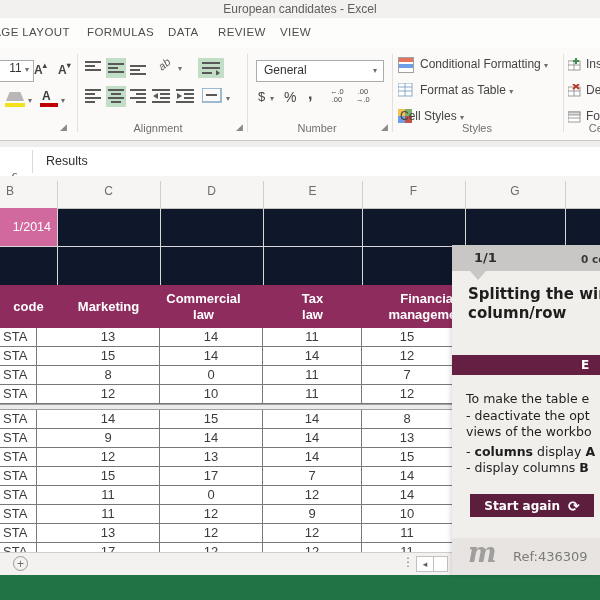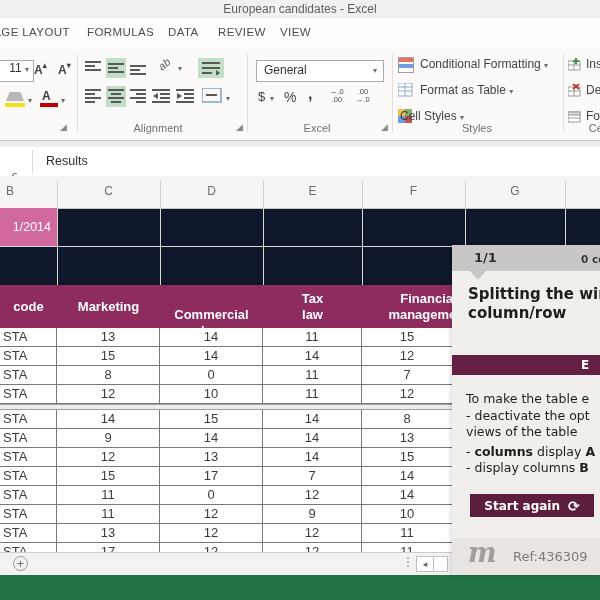--- a/index.html
+++ b/index.html
@@ -37,21 +37,21 @@
   .pinkcell{left:0;top:208px;width:57px;height:38px;background:#d2699e;color:#fff;font-size:12.5px;
             text-align:right;line-height:38px;padding-right:6px;box-sizing:border-box;}
   
   .thead{left:0;top:285px;width:452px;height:43px;background:#8e2d5d;color:#fff;font-weight:bold;font-size:13px;overflow:hidden;}
   .thc{top:0;height:43px;display:flex;flex-direction:column;justify-content:center;text-align:center;line-height:16px;}
   .tbody{left:0;top:328px;width:452px;height:224px;overflow:hidden;}
   .trow{position:relative;width:452px;height:18px;border-bottom:1px solid #787878;background:#fff;}
   .tcell{position:absolute;top:0;height:18px;line-height:18px;font-size:13px;color:#3c3c3c;
          text-align:center;border-right:1px solid #787878;box-sizing:border-box;}
   .splitband{position:relative;width:452px;height:4px;background:#ececec;border-top:1px solid #a0a0a0;border-bottom:1px solid #a0a0a0;box-sizing:content-box;}
-  .c0{left:0;width:57px;text-align:left;padding-left:3px;}
+  .c0{left:0;width:37px;text-align:left;padding-left:3px;}
   .c1{left:57px;width:103px;} .c2{left:160px;width:103px;} .c3{left:263px;width:99px;} .c4{left:362px;width:90px;border-right:none;}
   
   .tabstrip{left:0;top:552px;width:600px;height:23px;background:#f3f2f1;border-top:1px solid #cfcecd;}
   .addsheet{left:13px;top:556px;width:15px;height:15px;border:1.5px solid #9a9998;border-radius:50%;
             color:#6a6a6a;font-size:12px;line-height:14px;text-align:center;box-sizing:border-box;}
   .dots{left:402px;top:555px;font-size:12px;color:#7a7a7a;letter-spacing:0;}
   .scrbox{top:556px;height:16px;background:#fff;border:1px solid #c2c0be;box-sizing:border-box;
           font-size:9px;color:#5f5f5f;text-align:center;line-height:14px;}
   
   .statusbar{left:0;top:575px;width:600px;height:25px;background:#217346;}
@@ -182,21 +182,21 @@
     <span class="abs btn" style="left:284px;top:41px;font-size:14px;">%</span>
     <span class="abs btn" style="left:308px;top:37px;font-size:16px;font-weight:bold;">,</span>
     <span class="abs" style="left:330px;top:40px;font-size:7.5px;color:#4a4a4a;line-height:8px;text-align:center;">
       <span style="display:block;">←.0</span>
       <span style="display:block;">.00</span>
     </span>
     <span class="abs" style="left:356px;top:40px;font-size:7.5px;color:#4a4a4a;line-height:8px;text-align:center;">
       <span style="display:block;">.00</span>
       <span style="display:block;">→.0</span>
     </span>
-    <div class="abs glabel" style="left:252px;width:130px;">Excel</div>
+    <div class="abs glabel" style="left:252px;width:130px;">Number</div>
     <span class="abs launcher" style="left:381px;top:74px;">◢</span>
     <div class="abs gsep" style="left:392px;"></div>
 
     <span class="abs" style="left:398px;top:9px;width:14px;height:14px;border:1px solid #a0a0a0;background:linear-gradient(180deg,#e5735f 0 4px,#fff 4px 6px,#6f9ee8 6px 10px,#fff 10px);"></span>
     <span class="abs btn" style="left:420px;top:9px;"><span>Conditional Formatting</span> <span class="caret">▾</span></span>
     <span class="abs" style="left:398px;top:35px;"><svg width="15" height="14">
           <rect x="0" y="0" width="14" height="13" fill="#fff" stroke="#8aa9c8"></rect>
           <line x1="0" y1="4" x2="14" y2="4" stroke="#8aa9c8"></line>
           <line x1="0" y1="8" x2="14" y2="8" stroke="#8aa9c8"></line>
           <line x1="7" y1="0" x2="7" y2="13" stroke="#8aa9c8"></line>
@@ -270,21 +270,21 @@
 
   <div class="abs pinkcell">1/2014</div>
 
   <div class="abs thead">
     <div class="abs thc" style="left:0;width:57px;align-items:center;padding-left:0;box-sizing:border-box;">
         <span>code</span>
       </div>
     <div class="abs thc" style="left:57px;width:103px;">
         <span>Marketing</span>
       </div>
-    <div class="abs thc" style="left:160px;width:103px;margin-top:16px;">
+    <div class="abs thc" style="left:152px;width:103px;">
         <span>Commercial</span>
         <span>law</span>
       </div>
     <div class="abs thc" style="left:263px;width:99px;">
         <span>Tax</span>
         <span>law</span>
       </div>
     <div class="abs thc" style="left:362px;width:133px;">
         <span>Financial</span>
         <span>management</span>
@@ -399,21 +399,21 @@
     <div class="abs phead">
       <div>Splitting the win</div>
       <div>column/row</div>
     </div>
     <div class="abs pbar">
       <span class="abs pbarlbl">E</span>
     </div>
     <div class="abs ptext">
       <div>To make the table e</div>
       <div>- deactivate the opt</div>
-      <div>views of the table</div>
+      <div>views of the workbo</div>
       <div class="gap"><span>- </span><b>columns</b><span> display </span><b>A</b></div>
       <div><span>- display columns </span><b>B</b></div>
     </div>
     <div class="abs pbtn">
       <span>Start again</span>
       <span style="font-size:14px;">⟳</span>
     </div>
     <div class="abs pfoot">
       <span class="abs plogo">m</span>
       <span class="abs pref">Ref:436309</span>

